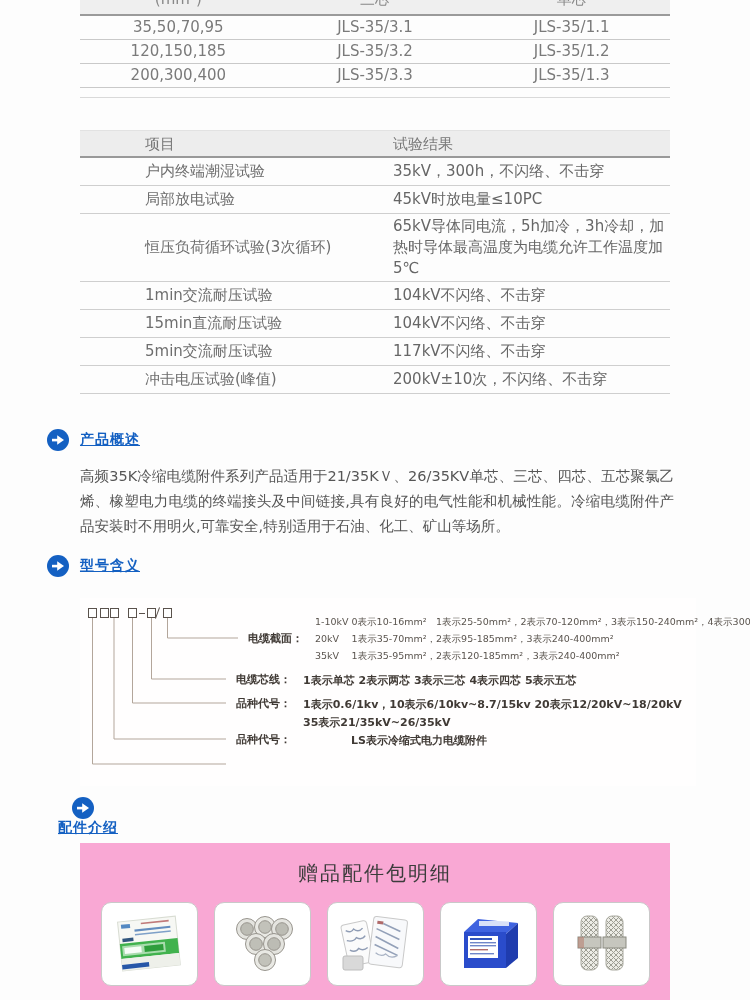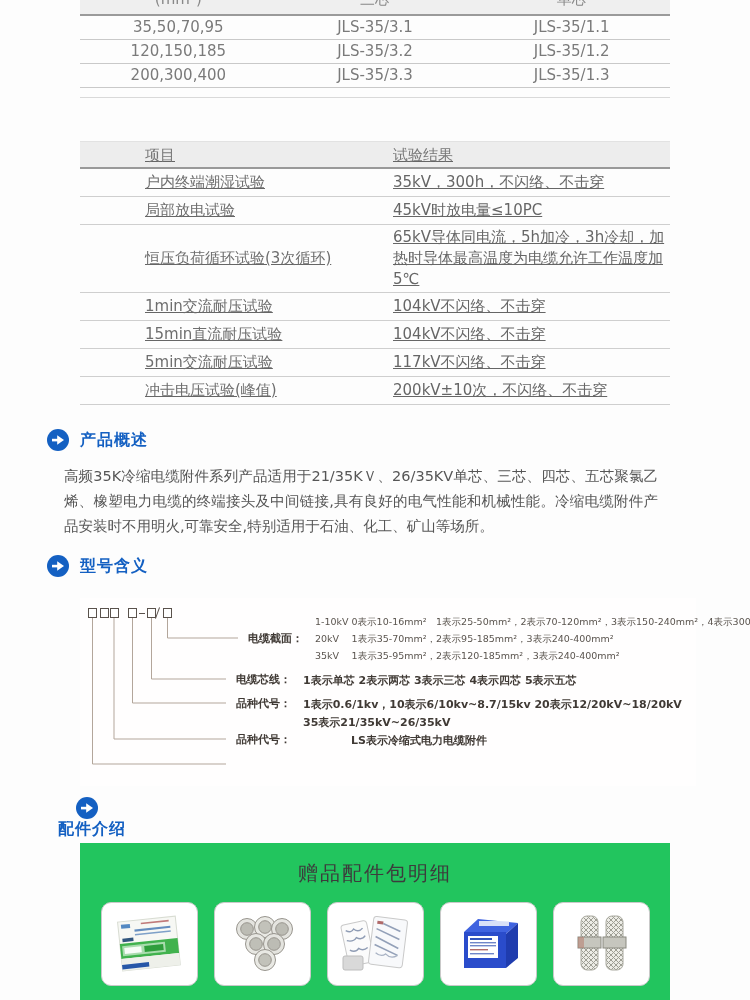--- a/index.html
+++ b/index.html
@@ -11,47 +11,47 @@
     color:#666;
   }
   
   .t1 { position:absolute; left:80px; top:-18px; width:590px; }
   .t1-head { display:flex; height:34px; background:#efefef; border-bottom:2px solid #9a9a9a; }
   .t1-head span { flex:1; text-align:center; line-height:34px; font-size:15px; color:#888; }
   .t1-row { display:flex; height:24px; border-bottom:1px solid #c9c9c9; }
   .t1-row span { flex:1; text-align:center; line-height:23px; font-size:15px; color:#7a7a7a; }
   .hairline { position:absolute; left:80px; top:97px; width:590px; border-top:1px solid #d9d9d9; }
   
-  .t2 { position:absolute; left:80px; top:141px; width:590px;text-decoration:underline; }
+  .t2 { position:absolute; left:80px; top:130px; width:590px; }
   .t2-head { display:flex; height:28px; background:#ededed; border-top:1px solid #e2e2e2; border-bottom:2px solid #999; }
   .t2-head .c1, .t2-row .c1 { width:313px; padding-left:65px; font-size:15px; }
   .t2-head .c2, .t2-row .c2 { width:277px; font-size:15px; }
   .t2-head span { line-height:26px; color:#777; }
   .t2-row { display:flex; align-items:center; min-height:28px; border-bottom:1px solid #cfcfcf; padding:2px 0; }
   .t2-row .c1 { color:#6e6e6e; }
   .t2-row .c2 { color:#666; line-height:21px; }
   
   .sec-head { position:absolute; left:47px; display:flex; align-items:center; }
   .sec-icon { width:22px; height:22px; flex:0 0 22px; }
-  .sec-title { margin-left:11px; font-size:16px; font-weight:bold; color:#1460c2; letter-spacing:1px; }
-  
-  .overview-text { position:absolute; left:64px; top:464px; width:594px; font-size:14.5px; line-height:25px; color:#565656; text-align:justify; }
+  .sec-title { margin-left:11px; font-size:14px; font-weight:bold; color:#1460c2; letter-spacing:1px;text-decoration:underline; }
+  
+  .overview-text { position:absolute; left:80px; top:464px; width:594px; font-size:14.5px; line-height:25px; color:#565656; text-align:justify; }
   
   .diagram { position:absolute; left:80px; top:598px; width:616px; height:188px; background:#fffefe; }
   .diagram svg.lines { position:absolute; left:0; top:0; }
   .dbox { position:absolute; top:10px; width:9px; height:10px; border:1px solid #5a524c; background:#fff; }
   .dsep { position:absolute; background:#5a524c; }
   .d-entry { position:absolute; display:flex; }
   .d-label { font-size:11px; font-weight:bold; color:#403a35; white-space:nowrap; margin-right:12px;margin-left:8px; }
   .d-lines { display:flex; flex-direction:column; }
   .d-entry.small .d-lines span { font-size:9.5px; color:#5a544e; line-height:17px; white-space:nowrap; }
   .d-entry.big .d-lines span { font-size:11px; font-weight:bold; color:#403a35; line-height:18px; white-space:nowrap; }
   .center-label { align-items:center; }
   
-  .panel { position:absolute; left:80px; top:843px; width:590px; height:157px; background:#22c55e; overflow:hidden; }
+  .panel { position:absolute; left:80px; top:843px; width:590px; height:157px; background:#f9a8d4; overflow:hidden; }
   .panel-title { margin-top:17px; text-align:center; font-size:20px; color:#3c3c3c; letter-spacing:2px; }
   .cards { display:flex; justify-content:center; gap:16px; margin-top:15px; }
   .card { width:97px; height:84px; background:#fff; border:1px solid #c9c9c9; border-radius:10px; display:flex; align-items:center; justify-content:center; }
   .card svg { display:block; }
 </style>
 </head>
 <body>
 
 <div class="page">
 

